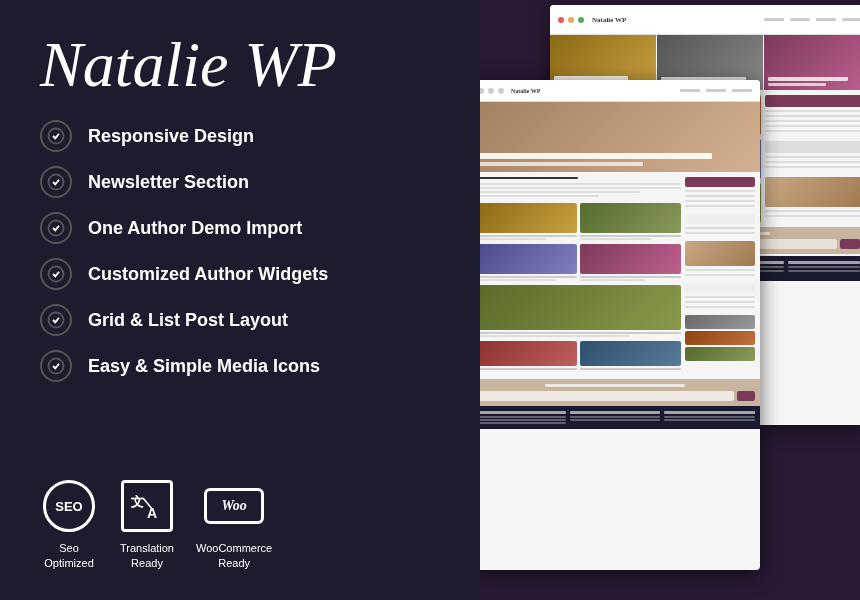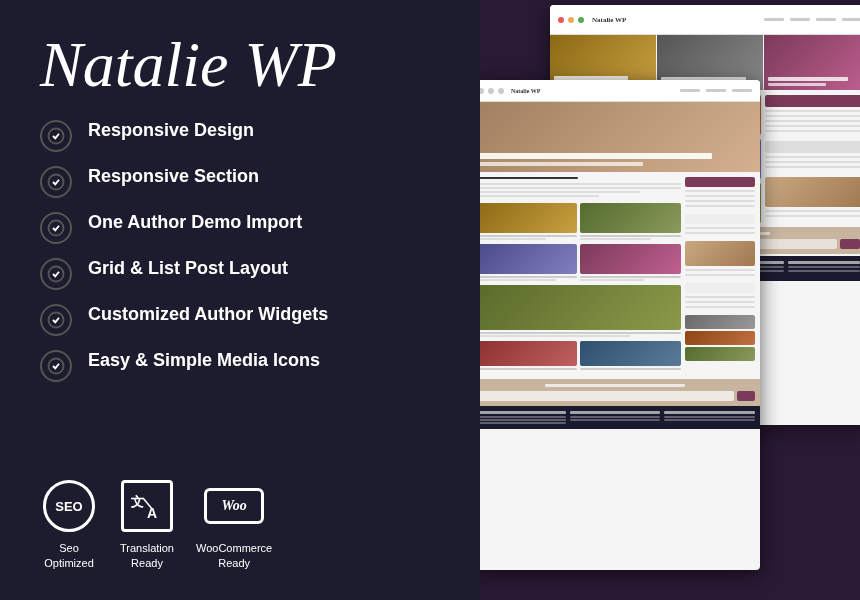--- a/index.html
+++ b/index.html
@@ -35,20 +35,21 @@
 
     .features-list {
       display: flex;
       flex-direction: column;
       gap: 14px;
       flex: 1;
     }
 
     .feature-item {
       display: flex;
+      align-items: center;
       gap: 16px;
     }
 
     .check-icon {
       width: 32px;
       height: 32px;
       border-radius: 50%;
       border: 2px solid #555;
       display: flex;
       align-items: center;
@@ -243,51 +244,51 @@
         <span class="feature-text">Responsive Design</span>
       </div>
 
       <div class="feature-item">
         <div class="check-icon">
           <svg viewBox="0 0 24 24" fill="none" stroke="#ffffff" stroke-width="2.5">
             <circle cx="12" cy="12" r="10" stroke="#555" fill="none"></circle>
             <polyline points="8,12 11,15 16,9" stroke="#fff" stroke-width="2.5" fill="none"></polyline>
           </svg>
         </div>
-        <span class="feature-text">Responsive Section</span>
+        <span class="feature-text">Newsletter Section</span>
       </div>
 
       <div class="feature-item">
         <div class="check-icon">
           <svg viewBox="0 0 24 24" fill="none" stroke="#ffffff" stroke-width="2.5">
             <circle cx="12" cy="12" r="10" stroke="#555" fill="none"></circle>
             <polyline points="8,12 11,15 16,9" stroke="#fff" stroke-width="2.5" fill="none"></polyline>
           </svg>
         </div>
         <span class="feature-text">One Author Demo Import</span>
       </div>
 
       <div class="feature-item">
         <div class="check-icon">
           <svg viewBox="0 0 24 24" fill="none" stroke="#ffffff" stroke-width="2.5">
             <circle cx="12" cy="12" r="10" stroke="#555" fill="none"></circle>
             <polyline points="8,12 11,15 16,9" stroke="#fff" stroke-width="2.5" fill="none"></polyline>
           </svg>
         </div>
-        <span class="feature-text">Grid &amp; List Post Layout</span>
+        <span class="feature-text">Customized Author Widgets</span>
       </div>
 
       <div class="feature-item">
         <div class="check-icon">
           <svg viewBox="0 0 24 24" fill="none" stroke="#ffffff" stroke-width="2.5">
             <circle cx="12" cy="12" r="10" stroke="#555" fill="none"></circle>
             <polyline points="8,12 11,15 16,9" stroke="#fff" stroke-width="2.5" fill="none"></polyline>
           </svg>
         </div>
-        <span class="feature-text">Customized Author Widgets</span>
+        <span class="feature-text">Grid &amp; List Post Layout</span>
       </div>
 
       <div class="feature-item">
         <div class="check-icon">
           <svg viewBox="0 0 24 24" fill="none" stroke="#ffffff" stroke-width="2.5">
             <circle cx="12" cy="12" r="10" stroke="#555" fill="none"></circle>
             <polyline points="8,12 11,15 16,9" stroke="#fff" stroke-width="2.5" fill="none"></polyline>
           </svg>
         </div>
         <span class="feature-text">Easy &amp; Simple Media Icons</span>

